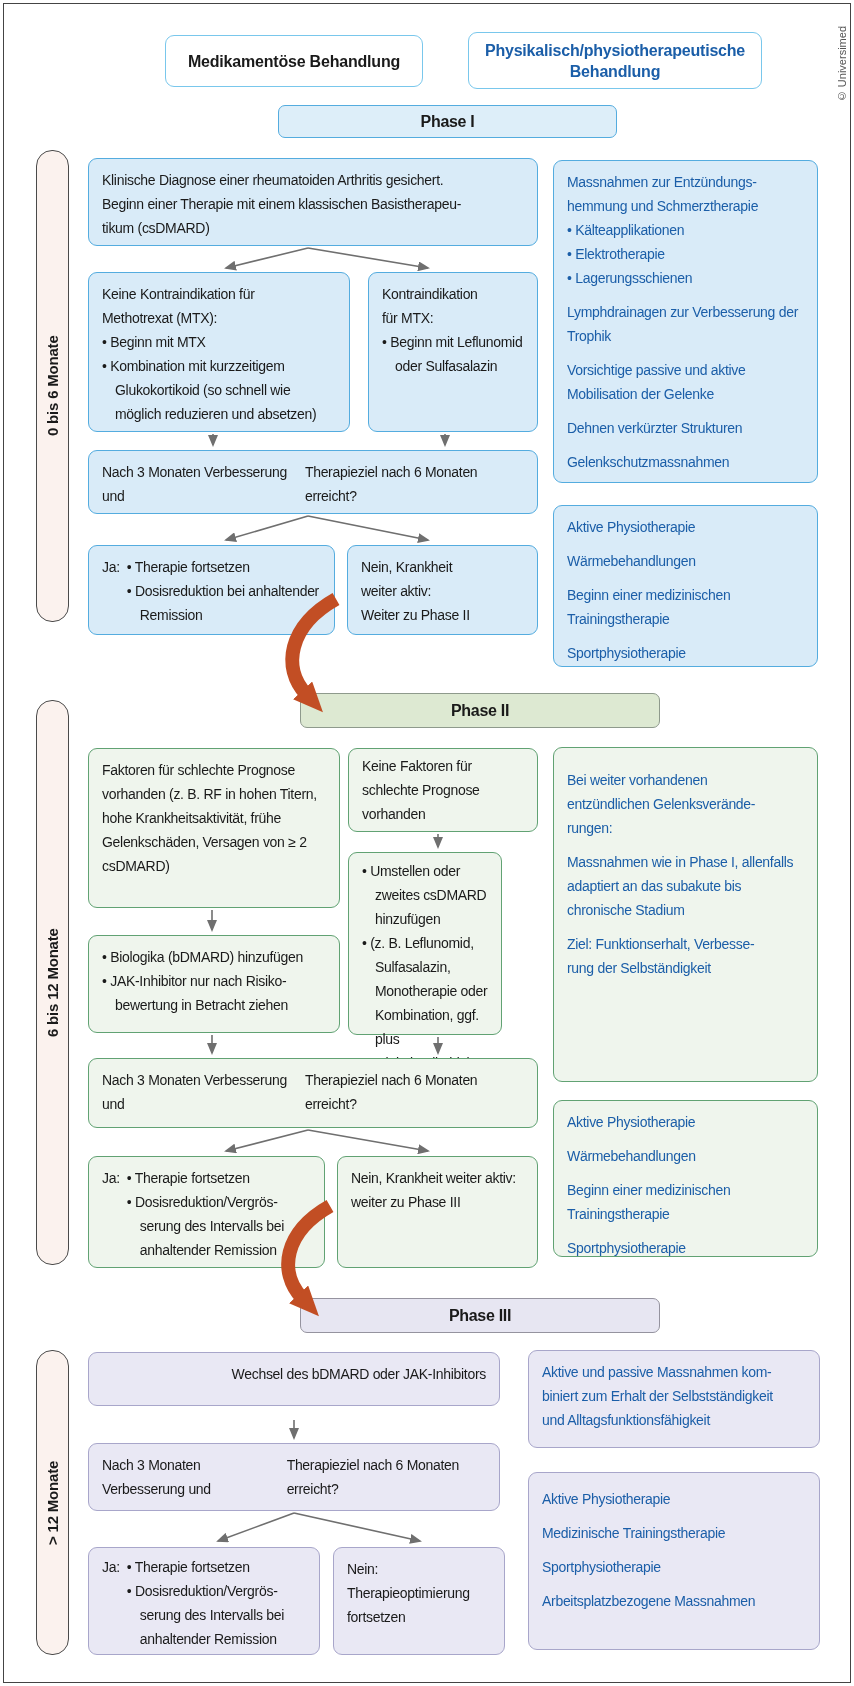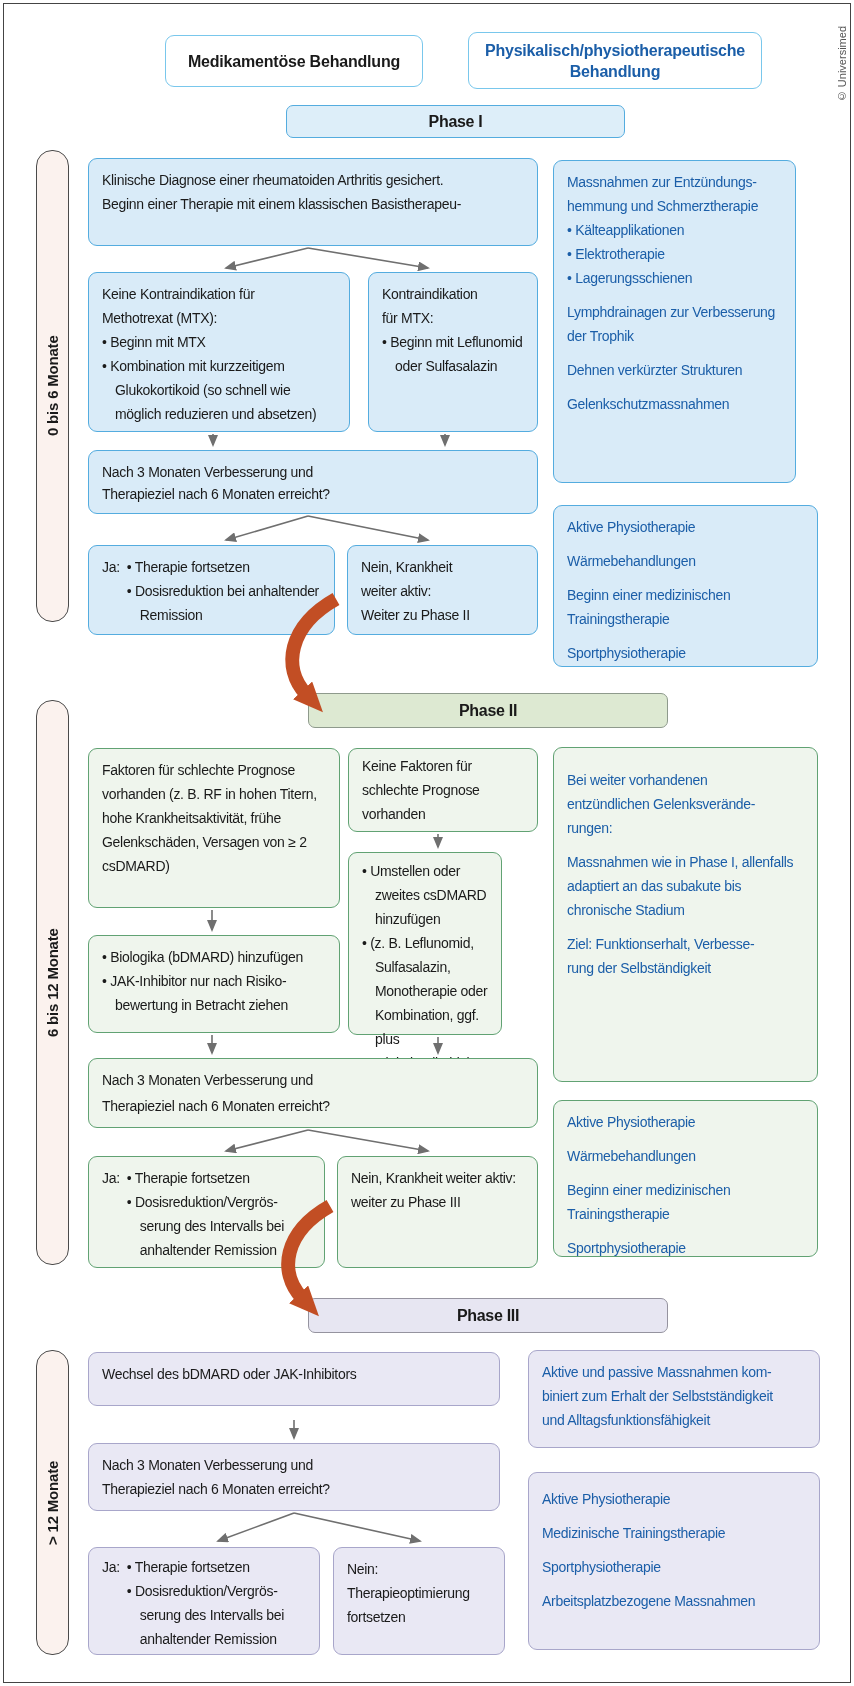--- a/index.html
+++ b/index.html
@@ -19,21 +19,21 @@
     position:absolute;border:1.5px solid;border-radius:9px;
     padding:9px 13px;font-size:14px;line-height:24px;letter-spacing:-0.3px;
     box-sizing:border-box;background:#fff;
   }
   .blue{background:var(--blue_fill);border-color:var(--blue_border);}
   .green{background:var(--green_fill);border-color:var(--green_border);}
   .purple{background:var(--purple_fill);border-color:var(--purple_border);}
   .bluetext{color:var(--blue_text);}
   .white{background:#ffffff;border-color:#79c7ec;}
   .hdr{font-weight:bold;display:flex;align-items:center;justify-content:center;
-       font-size:16px;border-radius:7px;text-align:center;padding:0;margin-left:8px;}
+       font-size:16px;border-radius:7px;text-align:center;padding:0;}
   .hdr1{background:#ddeef9;border-color:var(--blue_border);}
   .hdr2{background:var(--green_hdr_fill);border-color:#8e9a8c;}
   .hdr3{background:var(--purple_hdr_fill);border-color:#95939f;}
   .topbox{font-weight:bold;font-size:16px;display:flex;flex-direction:column;
           align-items:center;justify-content:center;text-align:center;line-height:21px;letter-spacing:-0.2px;}
   .side{
     position:absolute;background:var(--side_fill);border:1.5px solid var(--side_border);
     border-radius:16px;display:flex;align-items:center;justify-content:center;
     writing-mode:vertical-rl;transform:rotate(180deg);
     font-weight:bold;font-size:15px;letter-spacing:-0.2px;box-sizing:border-box;
@@ -42,21 +42,21 @@
     position:absolute;right:6px;top:26px;writing-mode:vertical-rl;transform:rotate(180deg);
     font-size:11px;color:#555;
   }
   .it{min-height:0;}
   .it.b{padding-left:13px;text-indent:-13px;}
   .it.g{margin-top:10px;}
   .it.g:first-child{margin-top:0;}
   .ja{display:flex;}
   .ja .lbl{margin-right:7px;white-space:nowrap;}
   .ja .ja-items{flex:1;}
-  .vcenter{display:flex;flex-direction:column;justify-content:space-between;}
+  .vcenter{display:flex;flex-direction:row;justify-content:flex-end;}
   svg.overlay{position:absolute;left:0;top:0;pointer-events:none;}
 </style>
 </head>
 <body>
 
 <div class="frame"></div>
 
 <div class="box white topbox" style="left:165px;top:35px;width:258px;height:52px;">
   <span>Medikamentöse Behandlung</span>
 </div>
@@ -65,20 +65,21 @@
   <span>Behandlung</span>
 </div>
 <div class="copyright">© Universimed</div>
 
 <div class="box hdr hdr1" style="left:278px;top:105px;width:339px;height:33px;">Phase I</div>
 <div class="side" style="left:36px;top:150px;width:33px;height:472px;">0 bis 6 Monate</div>
 
 <div class="box blue" style="left:88px;top:158px;width:450px;height:88px;">
     <div class="it p">Klinische Diagnose einer rheumatoiden Arthritis gesichert.</div>
     <div class="it p">Beginn einer Therapie mit einem klassischen Basistherapeu-</div>
+    <div class="it p">tikum (csDMARD)</div>
   </div>
 <div class="box blue" style="left:88px;top:272px;width:262px;height:160px;">
     <div class="it p">Keine Kontraindikation für</div>
     <div class="it p">Methotrexat (MTX):</div>
     <div class="it b">• Beginn mit MTX</div>
     <div class="it b">• Kombination mit kurzzeitigem Glukokortikoid (so schnell wie möglich reduzieren und absetzen)</div>
   </div>
 <div class="box blue" style="left:368px;top:272px;width:170px;height:160px;">
     <div class="it p">Kontraindikation</div>
     <div class="it p">für MTX:</div>
@@ -94,27 +95,28 @@
       <div class="it b">• Therapie fortsetzen</div>
       <div class="it b">• Dosisreduktion bei anhal­tender Remission</div>
     </div>
 </div>
 <div class="box blue" style="left:347px;top:545px;width:191px;height:90px;">
     <div class="it p">Nein, Krankheit</div>
     <div class="it p">weiter aktiv:</div>
     <div class="it p">Weiter zu Phase II</div>
   </div>
 
-<div class="box blue bluetext" style="left:553px;top:160px;width:243px;height:323px;">
+<div class="box blue bluetext" style="left:553px;top:160px;width:265px;height:323px;">
     <div class="it p">Massnahmen zur Entzündungs-</div>
     <div class="it p">hemmung und Schmerztherapie</div>
     <div class="it b">• Kälteapplikationen</div>
     <div class="it b">• Elektrotherapie</div>
     <div class="it b">• Lagerungsschienen</div>
     <div class="it g">Lymphdrainagen zur Verbesserung der Trophik</div>
+    <div class="it g">Vorsichtige passive und aktive Mobilisation der Gelenke</div>
     <div class="it g">Dehnen verkürzter Strukturen</div>
     <div class="it g">Gelenkschutzmassnahmen</div>
   </div>
 <div class="box blue bluetext" style="left:553px;top:505px;width:265px;height:162px;">
     <div class="it g">Aktive Physiotherapie</div>
     <div class="it g">Wärmebehandlungen</div>
     <div class="it g">Beginn einer medizinischen Trainingstherapie</div>
     <div class="it g">Sportphysiotherapie</div>
   </div>
 

